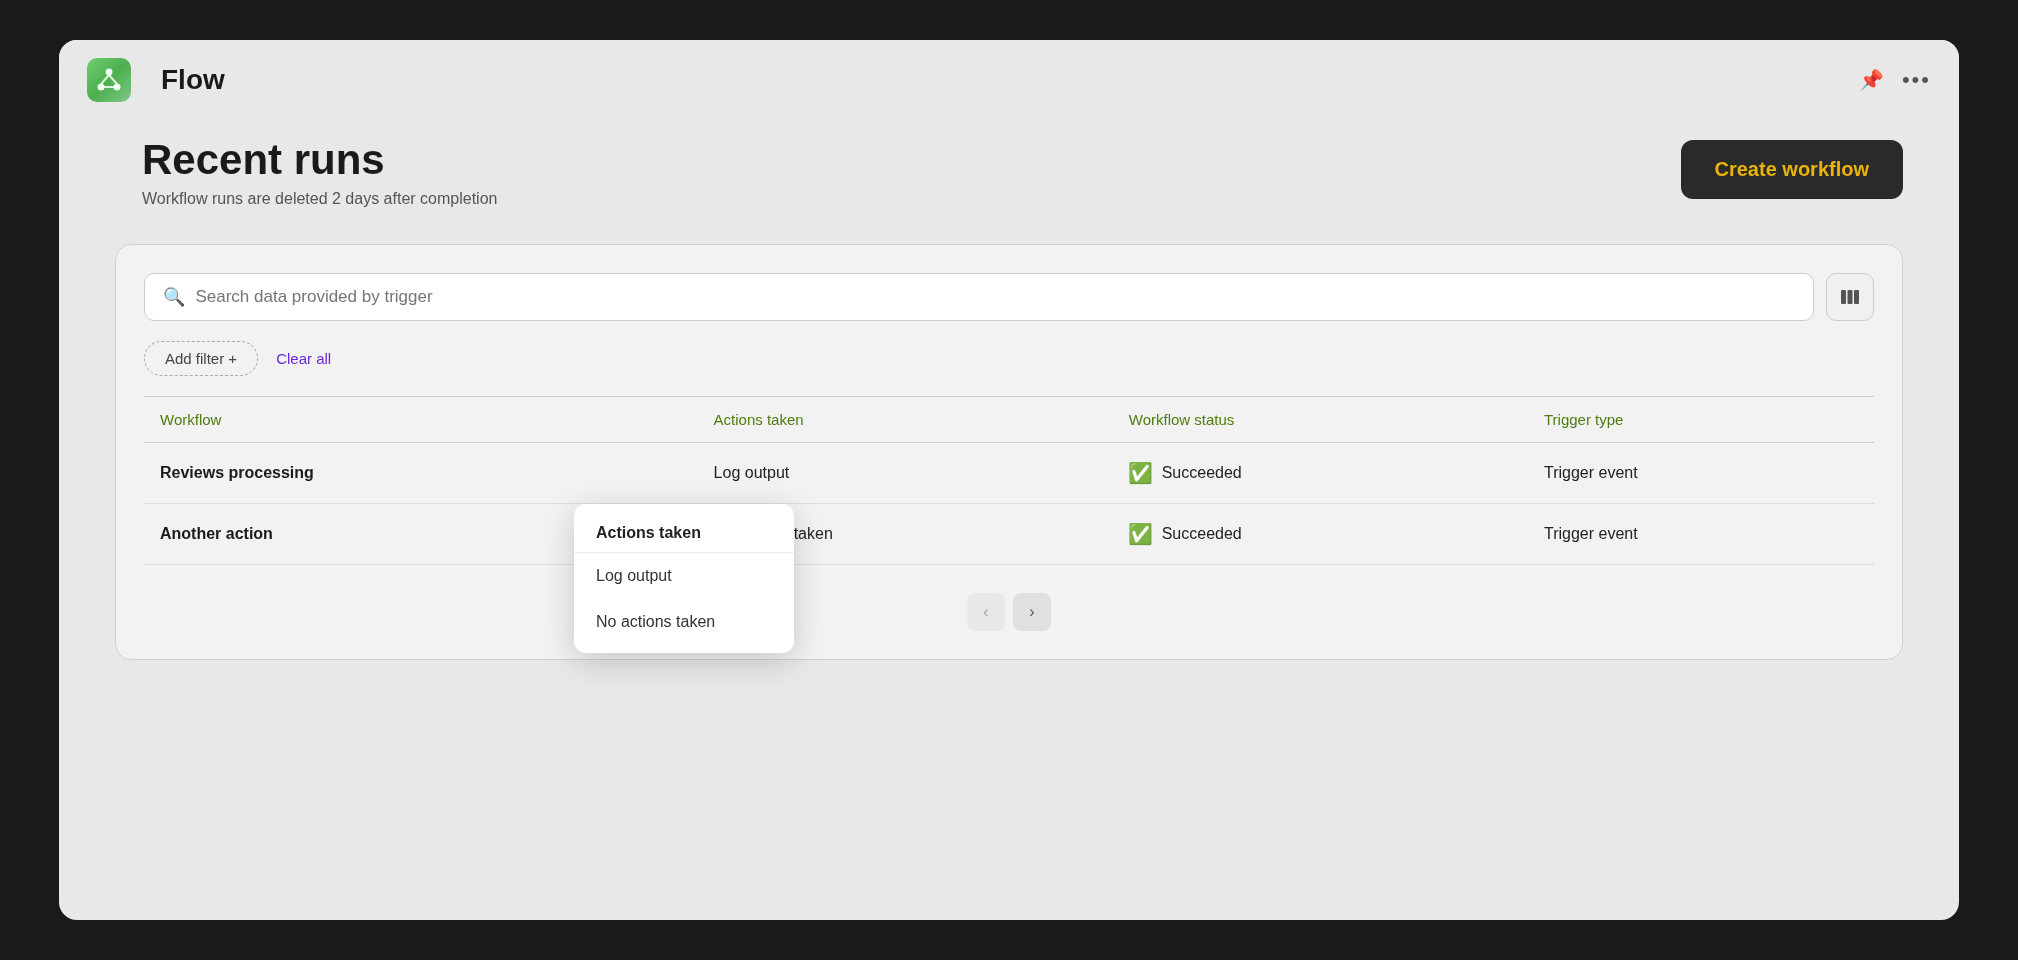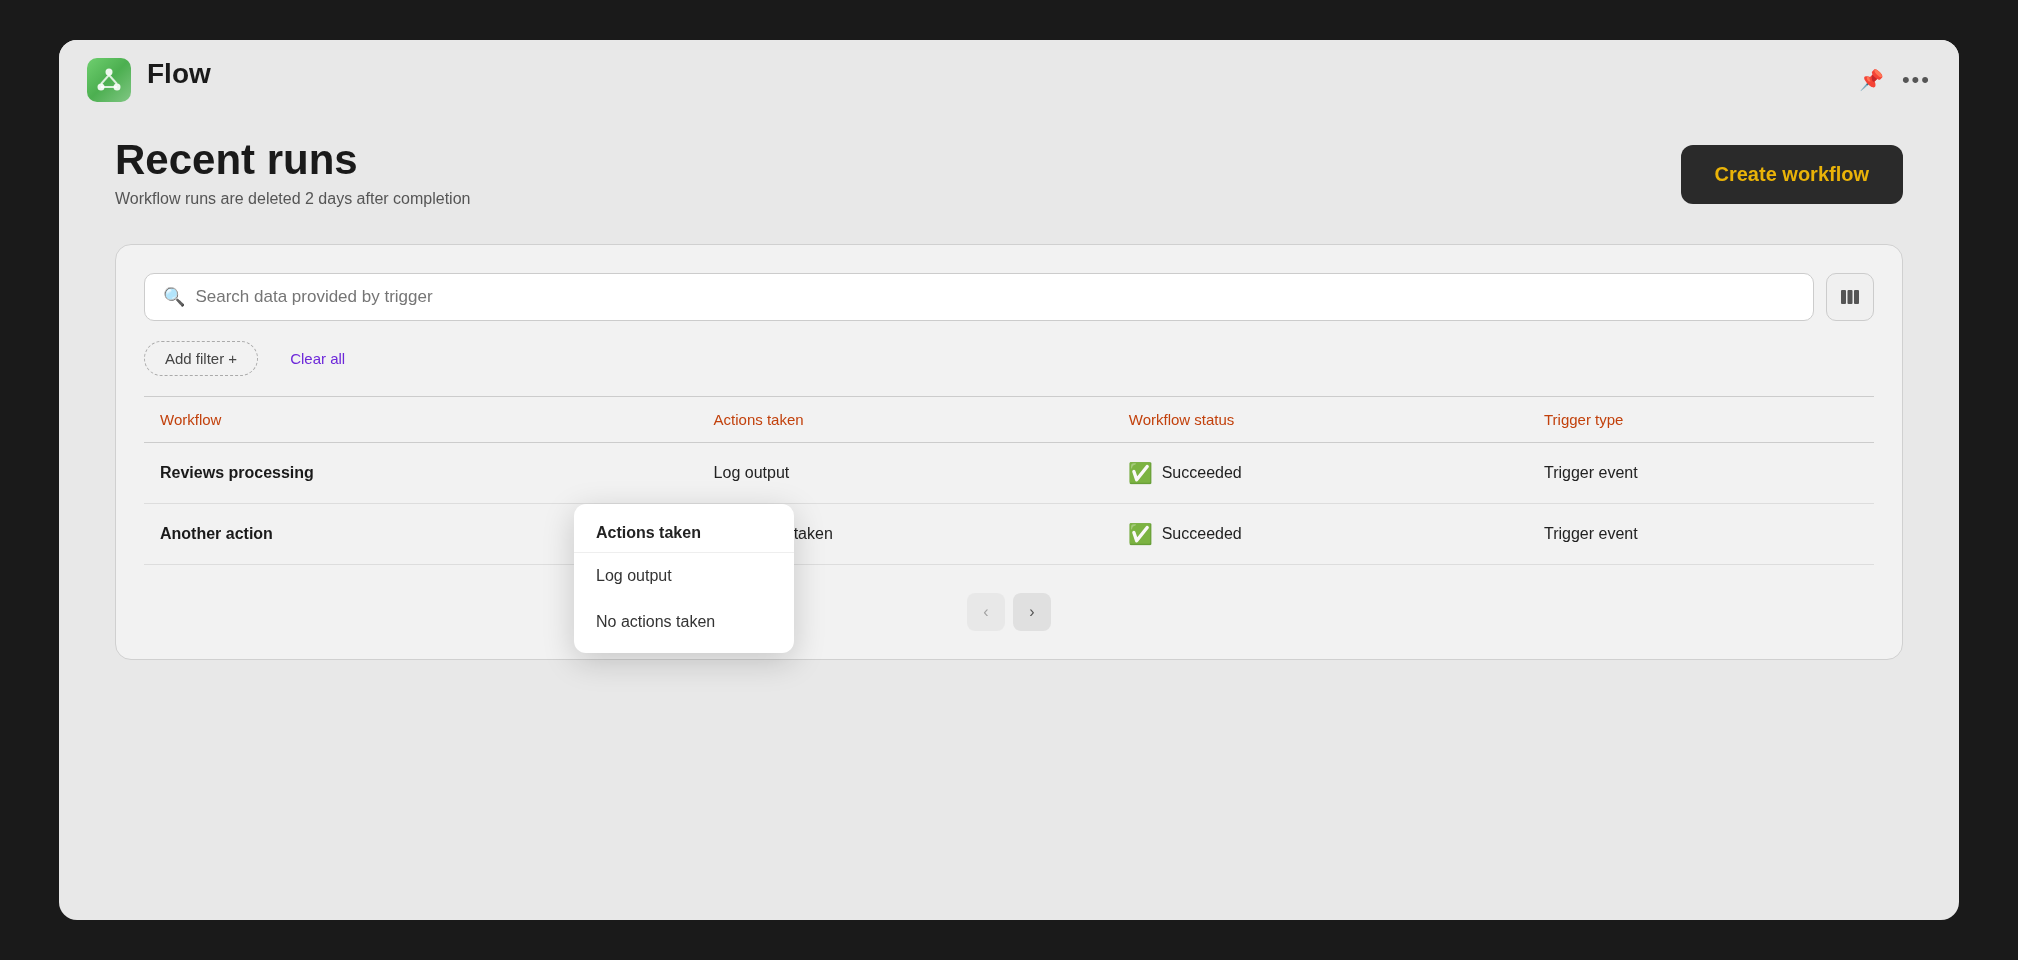--- a/index.html
+++ b/index.html
@@ -28,21 +28,22 @@
     .title-bar {
       display: flex;
       align-items: center;
       justify-content: space-between;
       padding: 18px 28px 14px 28px;
       background: #e8e8e8;
     }
 
     .title-bar-left {
       display: flex;
-      gap: 16px;
+      align-items: center;
+      gap: 30px;
     }
 
     .app-icon {
       width: 44px;
       height: 44px;
       border-radius: 10px;
       background: linear-gradient(135deg, #6fcf6f 0%, #4caf50 50%, #81c784 100%);
       display: flex;
       align-items: center;
       justify-content: center;
@@ -72,23 +73,24 @@
     }
 
     
     .main-content {
       padding: 20px 56px 40px 56px;
       flex: 1;
     }
 
     .page-header {
       display: flex;
-      align-items: center;
+      align-items: flex-start;
       justify-content: space-between;
       margin-bottom: 36px;
+      margin-left: 27px;
     }
 
     .page-title-section {}
 
     .page-title {
       font-size: 42px;
       font-weight: 700;
       color: #1a1a1a;
       margin-bottom: 6px;
     }
@@ -164,21 +166,21 @@
       justify-content: center;
       cursor: pointer;
       color: #444;
       font-size: 18px;
     }
 
     
     .filter-row {
       display: flex;
       align-items: center;
-      gap: 32px;
+      gap: 18px;
       margin-bottom: 20px;
     }
 
     .add-filter-btn {
       background: transparent;
       border: 1.5px dashed #aaa;
       border-radius: 20px;
       padding: 8px 20px;
       font-size: 15px;
       color: #444;
@@ -203,21 +205,21 @@
     .table thead tr {
       border-top: 1px solid #ccc;
       border-bottom: 1px solid #ccc;
     }
 
     .table th {
       text-align: left;
       padding: 14px 16px;
       font-size: 15px;
       font-weight: 400;
-      color: #c2410c;
+      color: #4d7c0f;
     }
 
     .table td {
       padding: 18px 16px;
       font-size: 16px;
       color: #222;
       border-bottom: 1px solid #ddd;
     }
 
     .table tbody tr td:first-child {

